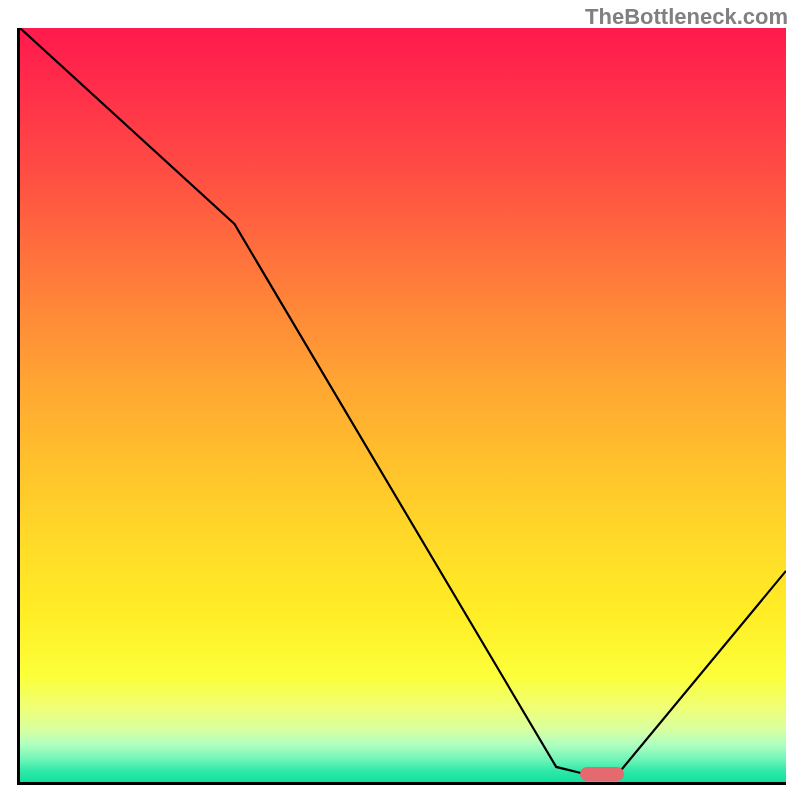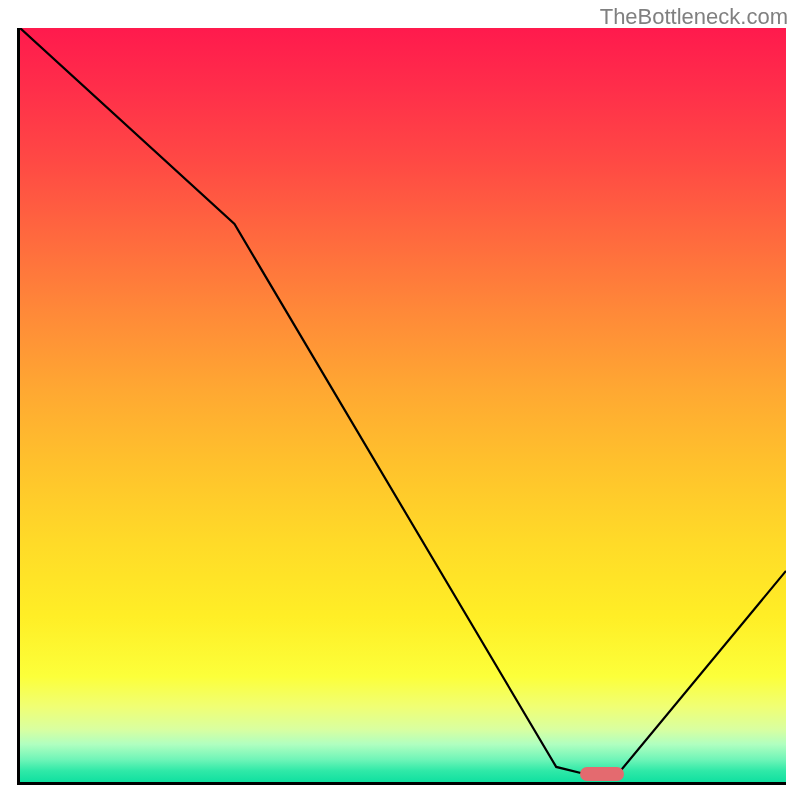--- a/index.html
+++ b/index.html
@@ -14,21 +14,21 @@
     position: relative;
     width: 800px;
     height: 800px;
   }
   .watermark {
     position: absolute;
     top: 4px;
     right: 12px;
     color: #808080;
     font-size: 22px;
-    font-weight: 400;
+    font-weight: 700;
     z-index: 10;
   }
   .plot-area {
     position: absolute;
     left: 17px;
     top: 28px;
     width: 766px;
     height: 754px;
     border-left: 3px solid #000;
     border-bottom: 3px solid #000;

